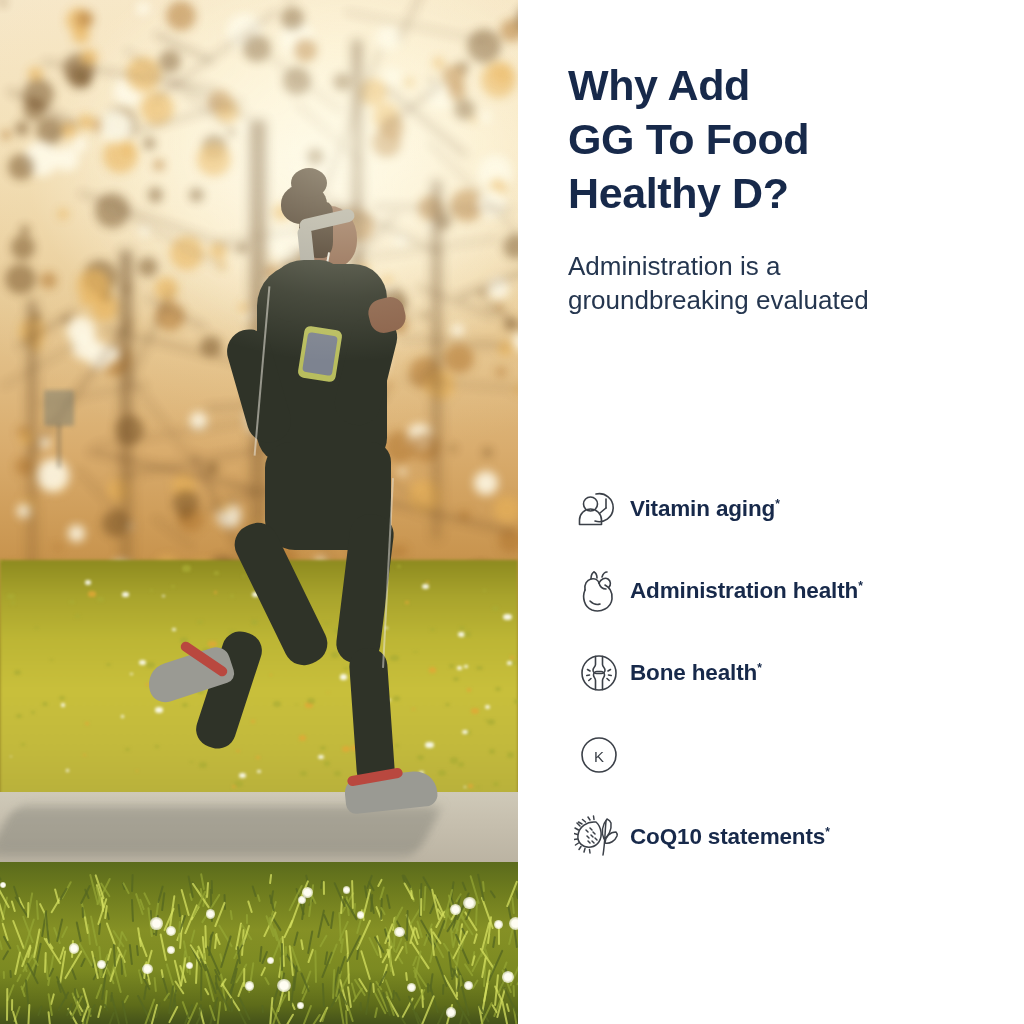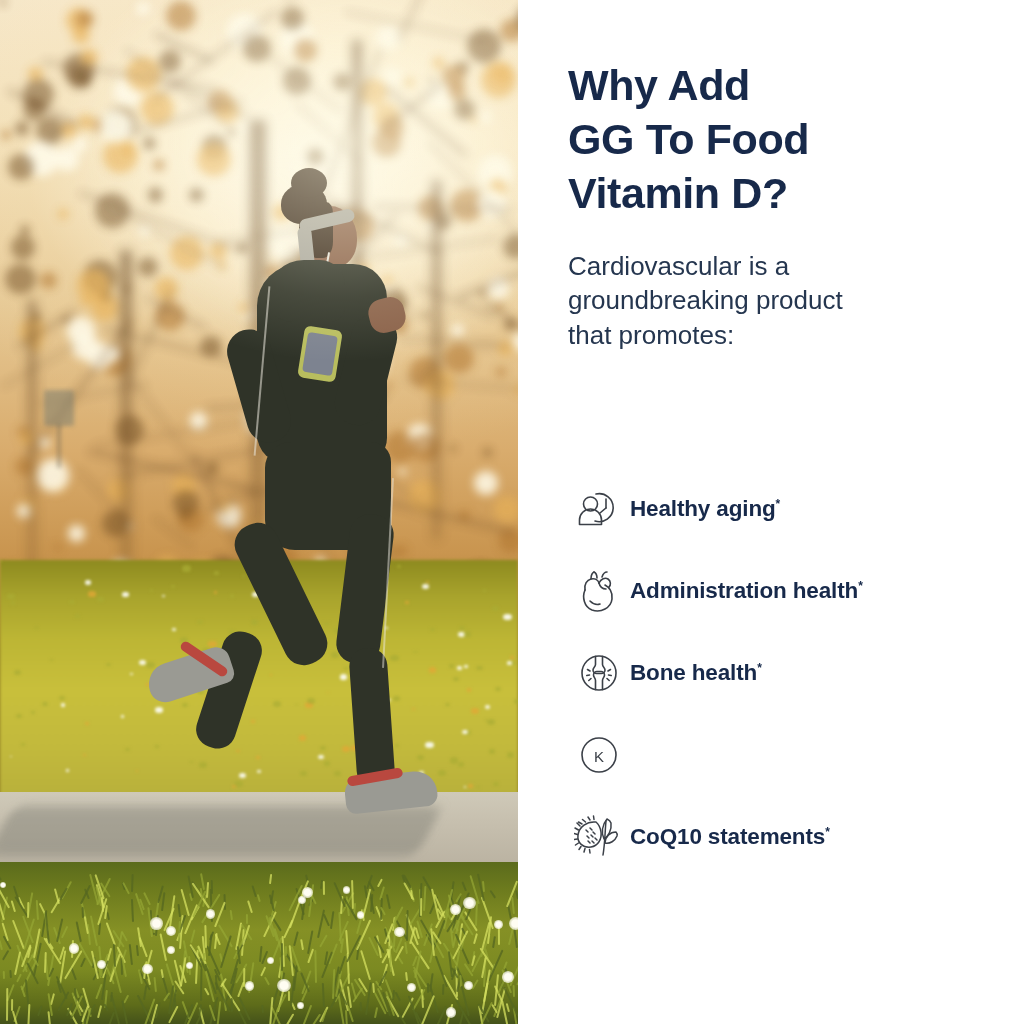--- a/index.html
+++ b/index.html
@@ -1314,42 +1314,41 @@
     </div>
 
     <div class="glow"></div>
   </div>
 
   <div class="content">
 
     <h1 class="headline">
       <span>Why Add</span><br>
       <span>GG To Food</span><br>
-      <span>Vitamin D?</span>
+      <span>Healthy D?</span>
     </h1>
 
     <p class="subhead">
-      <span>Cardiovascular is a</span><br>
-      <span>groundbreaking product</span><br>
-      <span>that promotes:</span>
+      <span>Administration is a</span><br>
+      <span>groundbreaking evaluated</span><br>
     </p>
 
     <div class="benefits">
 
       <div class="benefit">
         <span class="b-icon">
           <svg width="46" height="46" viewBox="0 0 46 46" fill="none" stroke="#3b4048" stroke-width="1.6" stroke-linecap="round" stroke-linejoin="round">
             <path d="M20 8 A14 14 0 1 1 19 35"></path>
             <line x1="30" y1="13" x2="30" y2="22"></line>
             <line x1="30" y1="22" x2="24" y2="27"></line>
             <circle cx="14.5" cy="18" r="7"></circle>
             <path d="M3.5 38.5 v-4.5 a11 11 0 0 1 22 0 v4.5 z"></path>
           </svg>
         </span>
-        <span class="b-label"><span>Healthy aging</span><sup>*</sup></span>
+        <span class="b-label"><span>Vitamin aging</span><sup>*</sup></span>
       </div>
 
       <div class="benefit">
         <span class="b-icon">
           <svg width="42" height="46" viewBox="0 0 42 46" fill="none" stroke="#3b4048" stroke-width="1.6" stroke-linecap="round" stroke-linejoin="round">
             <path d="M7 22 C4 29 6 39 14 42 C23 45 33 40 34 31 C35 24 31 19 27 17"></path>
             <path d="M7 22 C6 16 9 12 13 11 C17 10 20 12 21 15"></path>
             <path d="M13 11 C13 8 14 5 16 4"></path>
             <path d="M16 4 C18 5 19 7 19 10"></path>
             <path d="M21 15 C23 11 27 9 30 11 C33 13 33 17 31 19"></path>

